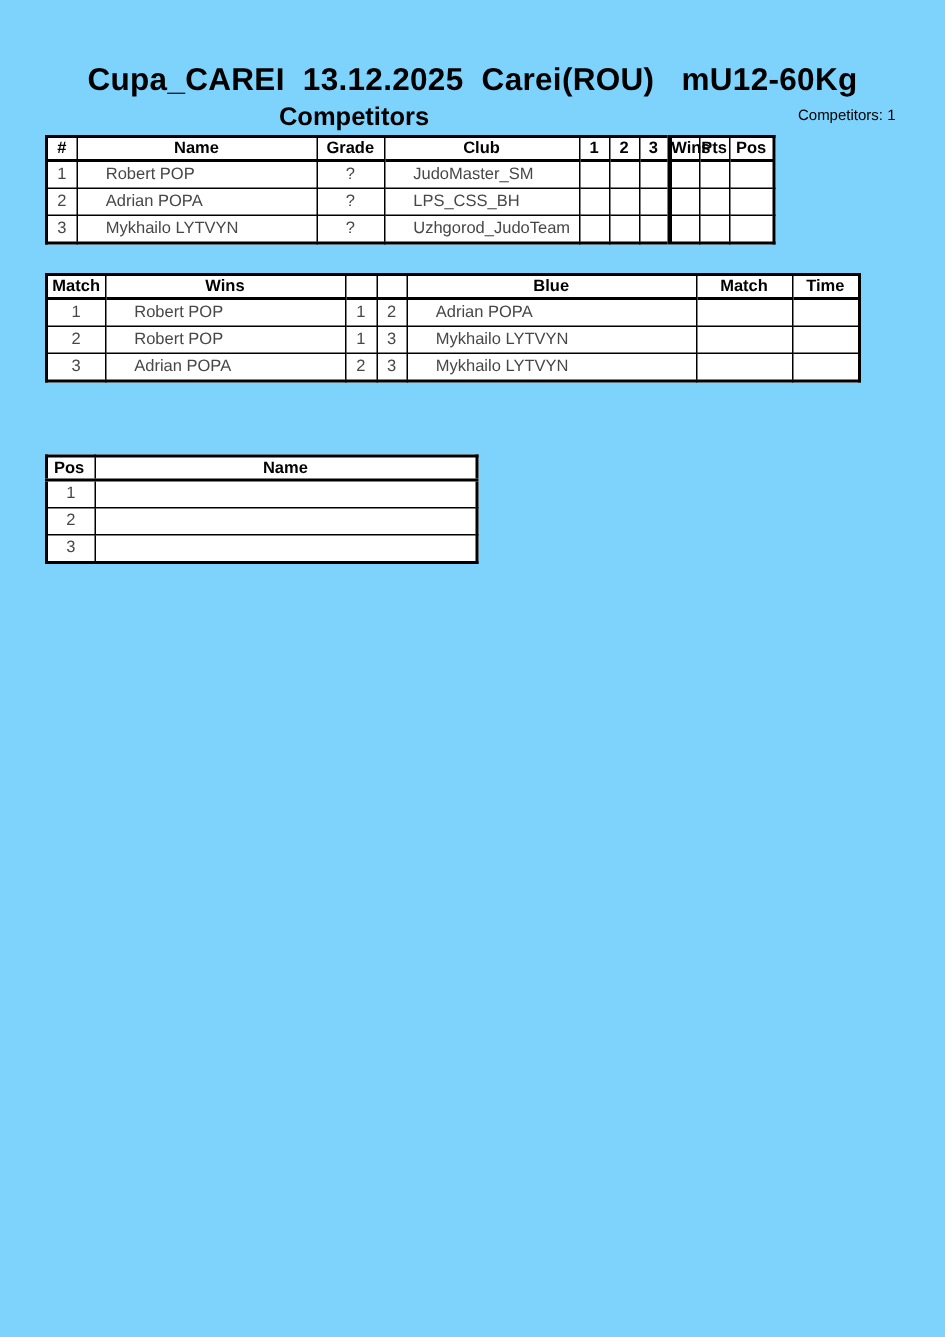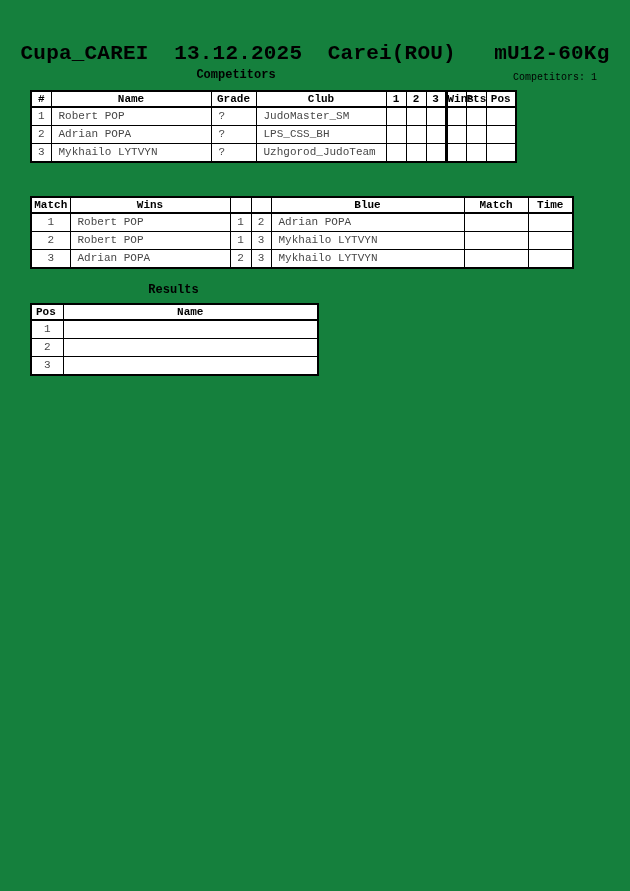--- a/index.html
+++ b/index.html
@@ -5,41 +5,40 @@
   * { margin: 0; padding: 0; box-sizing: border-box; }
   html, body { background: #ffffff; }
   body {
     font-family: "Liberation Sans", sans-serif;
     -webkit-font-smoothing: antialiased;
   }
   .page {
     position: relative;
     width: 630px;
     height: 891px;
-    background: #15803d;
+    background: #7dd3fc;
     overflow: hidden;
-    font-family: Liberation Mono, monospace;
   }
 
   .page-title {
     position: absolute;
     top: 42px;
     left: 0;
     width: 630px;
     text-align: center;
     font-size: 21px;
     font-weight: bold;
     color: #000;
     white-space: pre;
     letter-spacing: 0.2px;
   }
 
   .section-label {
     position: absolute;
-    font-size: 12px;
+    font-size: 17px;
     font-weight: bold;
     color: #000;
     text-align: center;
   }
   .competitors-label { top: 68px; left: 0;  width: 472px; }
   .matches-label     { top: 179px; left: 30px; width: 542px; }
   .results-label     { top: 283px; left: 30px; width: 287px; }
 
   .competitors-count {
     position: absolute;
@@ -50,21 +49,21 @@
   }
 
   table.tbl {
     position: absolute;
     border-collapse: collapse;
     table-layout: fixed;
     border: 2px solid #000;
     background: #fff;
   }
   .competitors-table { left: 30px; top: 90px;  width: 485px; }
-  .matches-table     { left: 30px; top: 196px; width: 542px; }
+  .matches-table     { left: 30px; top: 182px; width: 542px; }
   .results-table     { left: 30px; top: 303px; width: 287px; }
 
   .tbl th, .tbl td {
     border: 1px solid #000;
     font-size: 11px;
     overflow: visible;
     white-space: nowrap;
   }
   .tbl th {
     height: 16px;
@@ -73,21 +72,21 @@
     color: #000;
     text-align: center;
     border-bottom-width: 2px;
   }
   .tbl td {
     height: 18px;
     line-height: 17px;
     color: #474747;
     text-align: center;
   }
-  .tbl td.text-l, .tbl th.text-l { text-align: left; padding-left: 7px; }
+  .tbl td.text-l, .tbl th.text-l { text-align: left; padding-left: 19px; }
   .thick-l  { border-left: 3px solid #000 !important; }
   .merge-r  { border-right: hidden; }
   .pos-num  { color: #8c8c8c; }
   .row-num  { color: #5a5a5a; }
 </style>
 </head>
 <body>
 
 <div class="page">
 
@@ -215,21 +214,20 @@
           <td class="text-l">Adrian POPA</td>
           <td>2</td>
           <td>3</td>
           <td class="text-l">Mykhailo LYTVYN</td>
           <td></td>
           <td></td>
         </tr>
       </tbody>
   </table>
 
-  <div class="section-label results-label">Results</div>
 
   <table class="tbl results-table">
     <colgroup>
       <col style="width:32px">
         <col style="width:255px">
     </colgroup>
     <thead>
       <tr>
         <th class="text-l" style="padding-left:4px">Pos</th>
         <th>Name</th>

